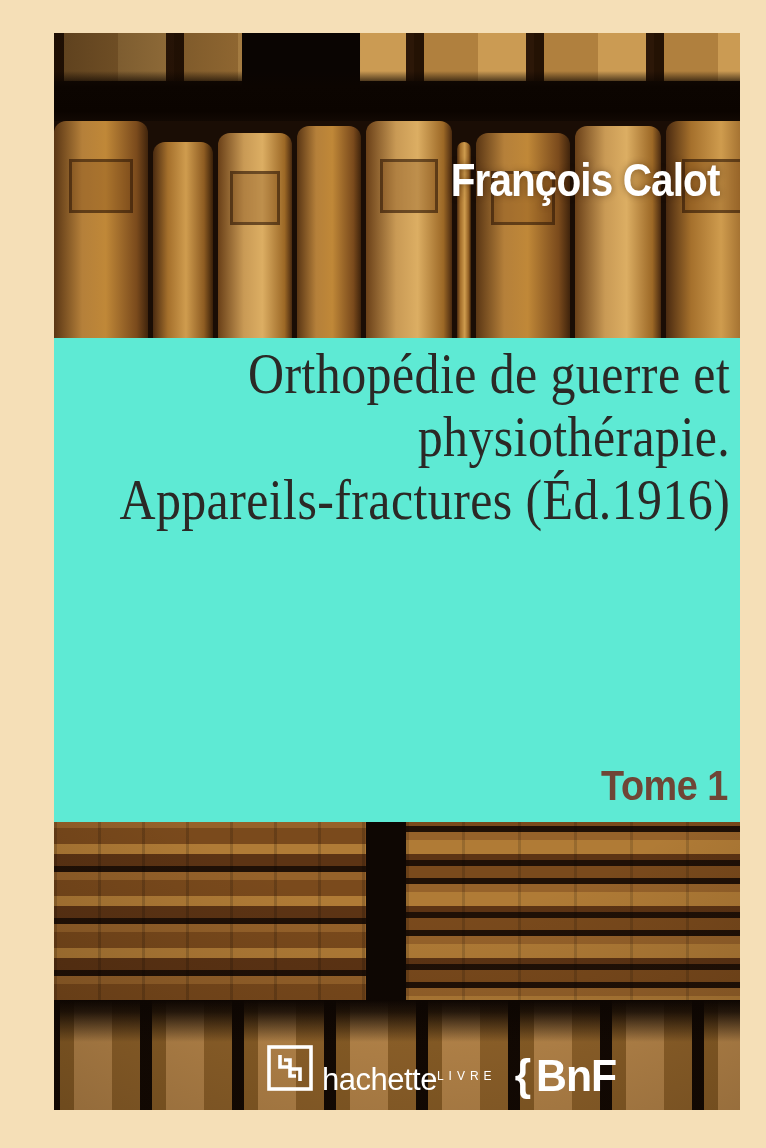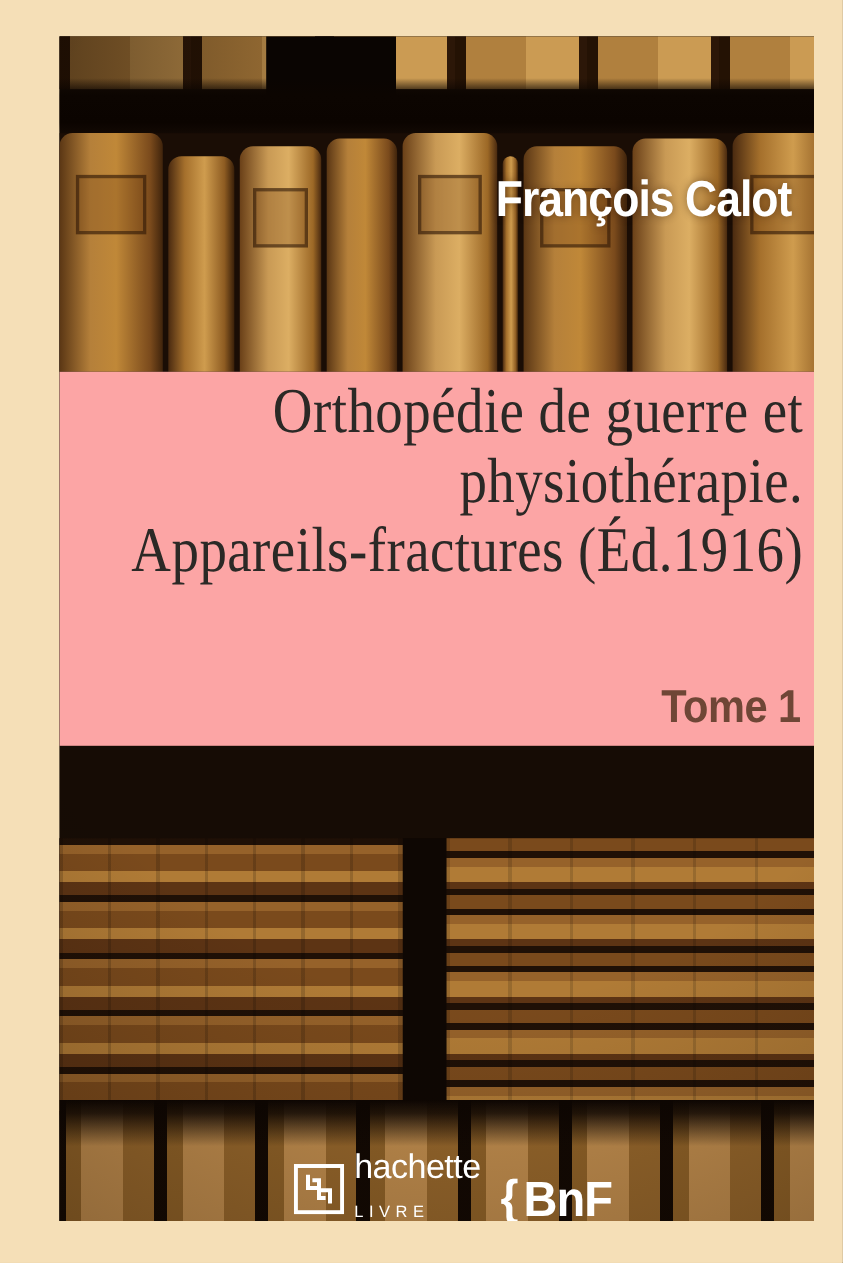--- a/index.html
+++ b/index.html
@@ -37,22 +37,22 @@
   .spine.m1{height:205px}.spine.m2{height:196px}.spine.m3{height:212px}
   .sp-a{background:linear-gradient(90deg,#4a2a10 0%,#a5702c 25%,#cf9c4e 55%,#8e5c22 85%,#3a2009 100%);}
   .sp-b{background:linear-gradient(90deg,#5a3614 0%,#b5803a 30%,#c08838 55%,#7a4a1c 88%,#40240c 100%);}
   .sp-c{background:linear-gradient(90deg,#6a4018 0%,#c99a55 35%,#dcae63 60%,#9c6826 90%,#4a2a10 100%);}
   .spine.lbl::after{
     content:"";position:absolute;left:16%;right:16%;top:38px;height:48px;
     border:3px solid rgba(40,20,5,.55);background:rgba(115,66,18,.28);
   }
   
   .title-band{
-    position:absolute;left:0;top:305px;width:100%;height:340px;
-    background:#fca5a5;z-index:5;
+    position:absolute;left:0;top:305px;width:100%;height:484px;
+    background:#5eead4;z-index:5;
   }
   .title{
     position:absolute;top:4px;right:10px;text-align:right;
     font-family:"Liberation Serif",serif;font-weight:400;
     font-size:58px;line-height:63px;color:#2b2926;letter-spacing:.5px;
     transform:scaleX(.86);transform-origin:top right;white-space:nowrap;
   }
   .tome{
     position:absolute;bottom:12px;right:12px;
     font-weight:bold;font-size:42px;color:#6f4636;letter-spacing:-.5px;
@@ -93,23 +93,23 @@
     position:absolute;inset:0;z-index:3;pointer-events:none;
     background:radial-gradient(120% 90% at 55% 32%, rgba(0,0,0,0) 55%, rgba(15,6,0,.35) 100%);
   }
   
   .logos{
     position:absolute;left:213px;top:1012px;z-index:6;
     display:flex;align-items:flex-end;gap:18px;color:#fff;
   }
   .hachette{display:flex;align-items:flex-end;gap:9px;}
   .hachette-mark{display:block;}
-  .hachette-text{display:flex;flex-direction:column;line-height:1;}
+  .hachette-text{display:flex;flex-direction:row;line-height:1;}
   .hachette-name{font-size:31px;font-weight:400;letter-spacing:-.5px;}
-  .hachette-sub{font-size:15px;font-weight:400;letter-spacing:5px;margin-top:18px;}
+  .hachette-sub{font-size:12px;font-weight:400;letter-spacing:5px;margin-top:6px;}
   .bnf{display:flex;align-items:flex-end;gap:5px;}
   .bnf-brace{font-size:42px;font-weight:bold;line-height:.95;transform:scaleY(1.05);}
   .bnf-name{font-size:45px;font-weight:bold;line-height:.82;letter-spacing:-1px;transform:scaleX(.95);transform-origin:bottom left;}
 </style>
 </head>
 <body>
 
 <div class="canvas">
 
   <div class="photo">

